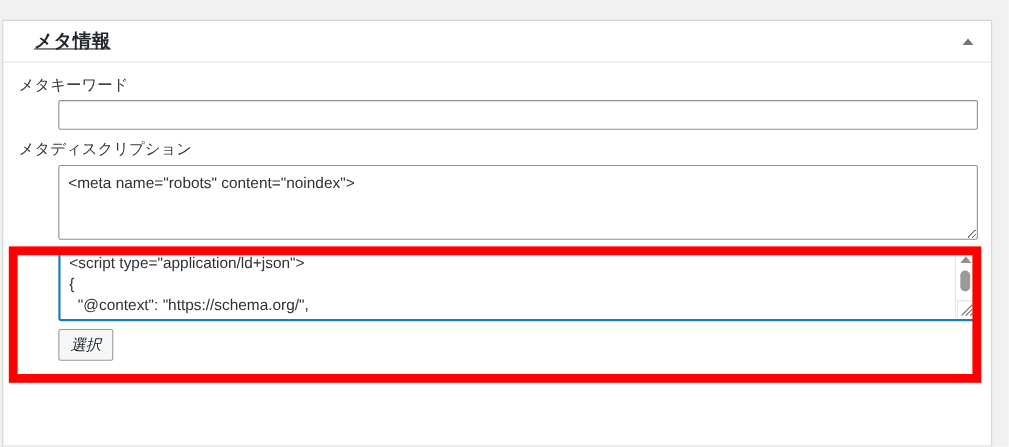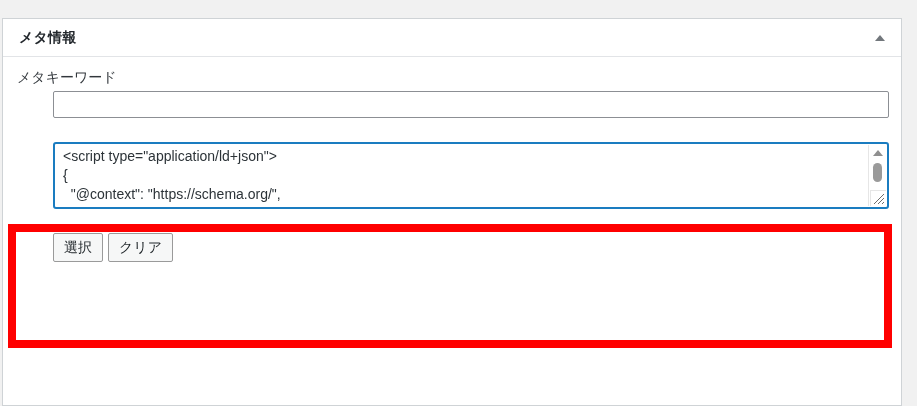--- a/index.html
+++ b/index.html
@@ -39,26 +39,27 @@
 
   .postbox-header {
     position: relative;
     height: 38px;
     border-bottom: 1px solid #e2e4e7;
     box-sizing: border-box;
     display: flex;
     align-items: center;
   }
   .postbox-title {
-    font-size: 14px;
+    font-size: 17px;
     font-weight: bold;
     line-height: 1.4;
     color: #23282d;
-    margin-left: 16px;
+    margin-left: 28px;
     letter-spacing: 0.2px;
+    text-decoration: underline;
   }
   .handle-toggle {
     position: absolute;
     right: 6px;
     top: 50%;
     transform: translateY(-50%);
     width: 30px;
     height: 30px;
     display: flex;
     align-items: center;
@@ -83,21 +84,21 @@
 
   .field-label {
     display: block;
     font-size: 14px;
     color: #32373c;
     line-height: 1.45;
     margin: 0 0 4px 0;
   }
 
   .field-row {
-    margin-bottom: 24px;
+    margin-bottom: 7px;
   }
 
   .indent {
     margin-left: 36px;
   }
 
   input.text-input {
     box-sizing: border-box;
     width: 836px;
     height: 27px;
@@ -217,20 +218,21 @@
   button.wp-button {
     font-family: "Liberation Sans", "DejaVu Sans", sans-serif;
     font-size: 14px;
     line-height: 1;
     color: #1d2327;
     background: #f6f7f7;
     border: 1px solid #9a9a9a;
     border-radius: 2px;
     padding: 6px 10px 7px 10px;
     cursor: pointer;
+    font-style: italic;
   }
 
   
   .red-highlight {
     position: absolute;
     left: 8px;
     top: 224px;
     width: 884px;
     height: 124px;
     border: 8px solid #ff0000;
@@ -259,20 +261,26 @@
 
     <div class="postbox-inside">
 
       <div class="field-row">
         <label class="field-label">メタキーワード</label>
         <div class="indent">
           <input class="text-input" type="text" value="" style="">
         </div>
       </div>
 
+      <div class="field-row">
+        <label class="field-label">メタディスクリプション</label>
+        <div class="indent">
+          <textarea class="code-area meta-desc" style="">&lt;meta name="robots" content="noindex"&gt;</textarea>
+        </div>
+      </div>
 
       <div class="field-row">
         <div class="indent">
           <div class="faux-textarea">
             <div class="ta-text">&lt;script type="application/ld+json"&gt;
 {
   "@context": "https://schema.org/",</div>
             <div class="faux-scrollbar">
               <div class="sb-arrow up">
                 <span class="ar-up"></span>
@@ -289,21 +297,20 @@
                 <line x1="13" y1="11" x2="11" y2="13" stroke="#6d6d6d" stroke-width="1"></line>
               </svg>
             </div>
           </div>
         </div>
       </div>
 
       <div class="field-row thumb-label-row">
         <div class="button-row">
           <button class="wp-button">選択</button>
-          <button class="wp-button">クリア</button>
         </div>
       </div>
 
     </div>
   </div>
 
   <div class="red-highlight"></div>
 
 </div>
 

